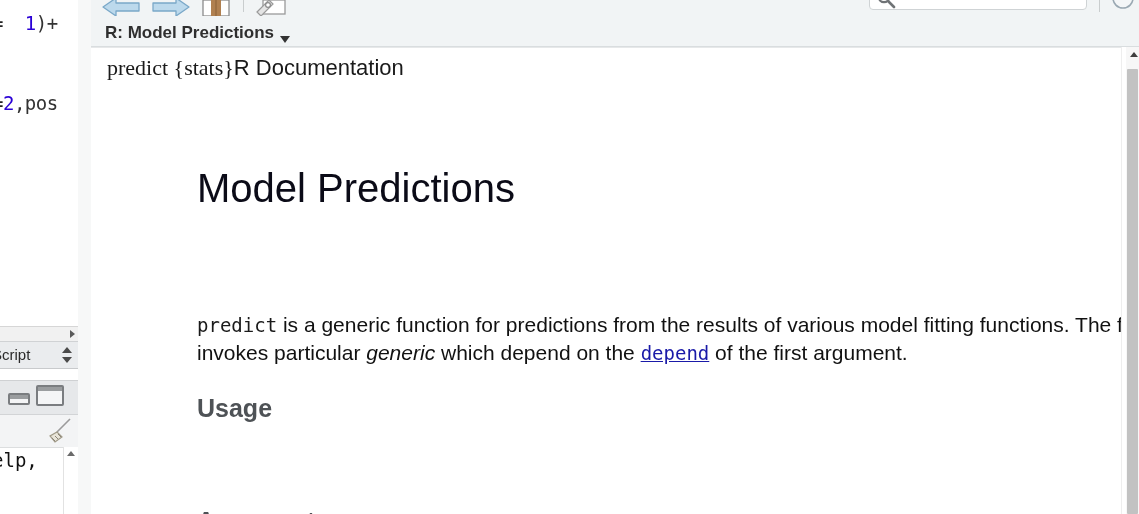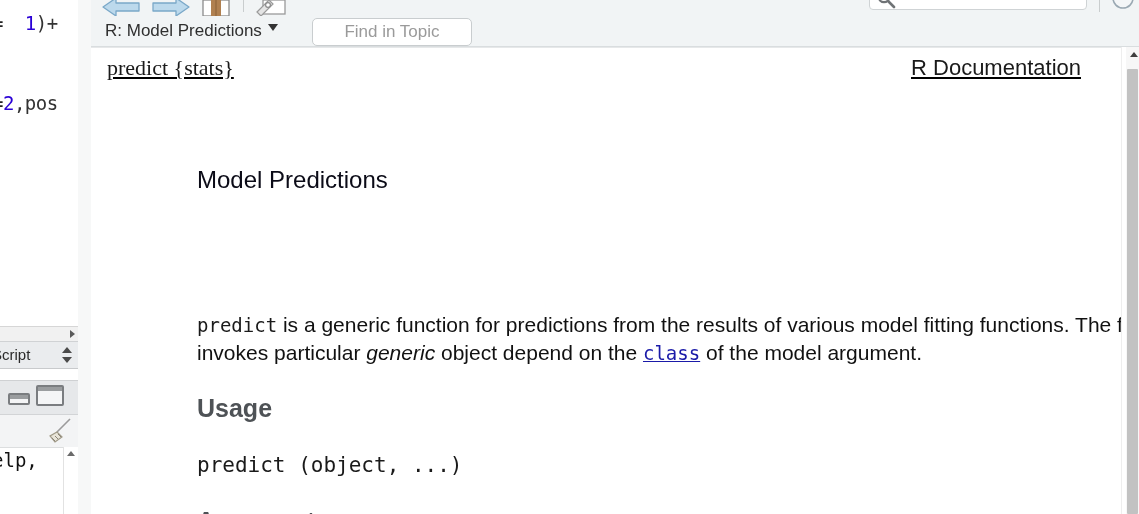--- a/index.html
+++ b/index.html
@@ -269,23 +269,24 @@
     width: 1048px;
     height: 28px;
     background: #f1f4f5;
     border-bottom: 1px solid #d9dddf;
   }
   .topic-select {
     position: absolute;
     left: 14px; top: 3px;
     height: 22px;
     display: flex;
-    align-items: flex-start;
+    align-items: flex-end;
     gap: 6px;
     cursor: default;
+    font-weight: bold;
   }
   .topic-select .label {
     font-size: 17px;
     color: #2f2f2f;
     white-space: nowrap;
   }
   .caret-down {
     width: 0; height: 0;
     border-left: 5px solid transparent;
     border-right: 5px solid transparent;
@@ -324,39 +325,37 @@
     position: absolute;
     left: 0; top: 0;
     width: 1030px;
     height: 467px;
   }
   .doc-header {
     position: absolute;
     left: 16px; top: 7px;
     right: 12px;
     display: flex;
-    justify-content: space-between;
     align-items: baseline;
-    text-decoration: underline;
   }
   .doc-header .left-txt {
     font-family: "Liberation Serif", serif;
     font-size: 22px;
     color: #1a1a1a;
   }
   .doc-header .right-txt {
     font-family: "Liberation Sans", sans-serif;
     font-size: 22px;
     color: #1a1a1a;
     margin-right: 28px;
   }
   .doc-title {
     position: absolute;
     left: 106px; top: 118px;
-    font-size: 24px;
+    font-size: 40px;
     font-weight: normal;
     color: #0b0b17;
     margin: 0;
     letter-spacing: 0px;
   }
   .sec-heading {
     position: absolute;
     left: 106px;
     font-size: 25px;
     font-weight: bold;
@@ -511,41 +510,37 @@
         <circle cx="12" cy="12" r="10" fill="#f4f6f7" stroke="#9aa8b2" stroke-width="1.6"></circle>
         <path d="M5 11 h14" stroke="#9aa8b2" stroke-width="1.6"></path>
       </svg>
     </div>
 
     <div class="help-subbar">
       <div class="topic-select">
         <span class="label">R: Model Predictions</span>
         <span class="caret-down"></span>
       </div>
-      <div class="find-box">
-        <span class="ph">Find in Topic</span>
-      </div>
     </div>
 
     <div class="doc-area">
       <div class="doc-inner">
 
         <div class="doc-header">
           <span class="left-txt">predict {stats}</span>
           <span class="right-txt">R Documentation</span>
         </div>
 
         <h1 class="doc-title">Model Predictions</h1>
 
 
-        <div class="para p-description"><span class="mono">predict</span><span> is a generic function for predictions from the results of various model fitting functions. The function invokes particular </span><span class="ital">generic</span><span> object depend on the </span><a class="xref" href="#">class</a><span> of the model argument.</span></div>
+        <div class="para p-description"><span class="mono">predict</span><span> is a generic function for predictions from the results of various model fitting functions. The function invokes particular </span><span class="ital">generic</span><span> which depend on the </span><a class="xref" href="#">depend</a><span> of the first argument.</span></div>
 
         <h2 class="sec-heading h-usage">Usage</h2>
 
-        <div class="usage-code">predict (object, ...)</div>
 
         <h2 class="sec-heading h-arguments">Arguments</h2>
 
       </div>
     </div>
 
     <div class="help-vscroll">
       <div class="track"></div>
       <div class="thumb"></div>
       <div class="arrow-u"></div>

